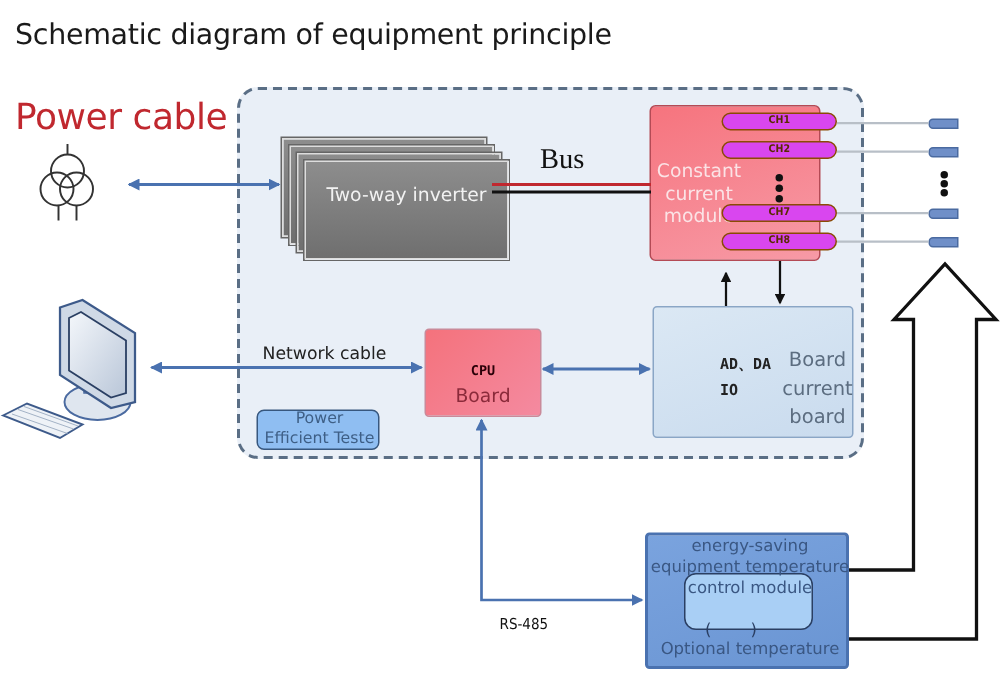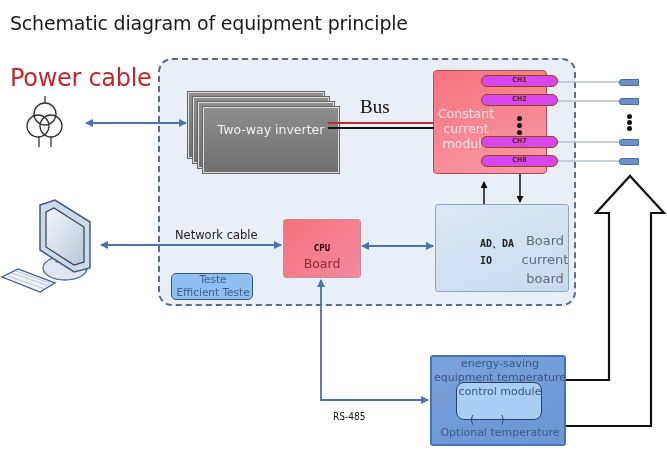--- a/index.html
+++ b/index.html
@@ -87,21 +87,21 @@
   <div>IO</div>
 </div>
 <div id="bcb-text" class="abs">
   <div>Board</div>
   <div>current</div>
   <div>board</div>
 </div>
 
 <div id="eet" class="abs"></div>
 <div id="eet-text" class="abs">
-  <div>Teste</div>
+  <div>Power</div>
   <div>Efficient Teste</div>
 </div>
 
 <div id="net-label" class="abs">Network cable</div>
 <div id="rs485" class="abs">RS-485</div>
 <div id="tev" class="abs">T/EV</div>
 
 <div id="tcm" class="abs"></div>
 <div id="tcm-inner" class="abs"></div>
 <div id="tcm-text" class="abs">

